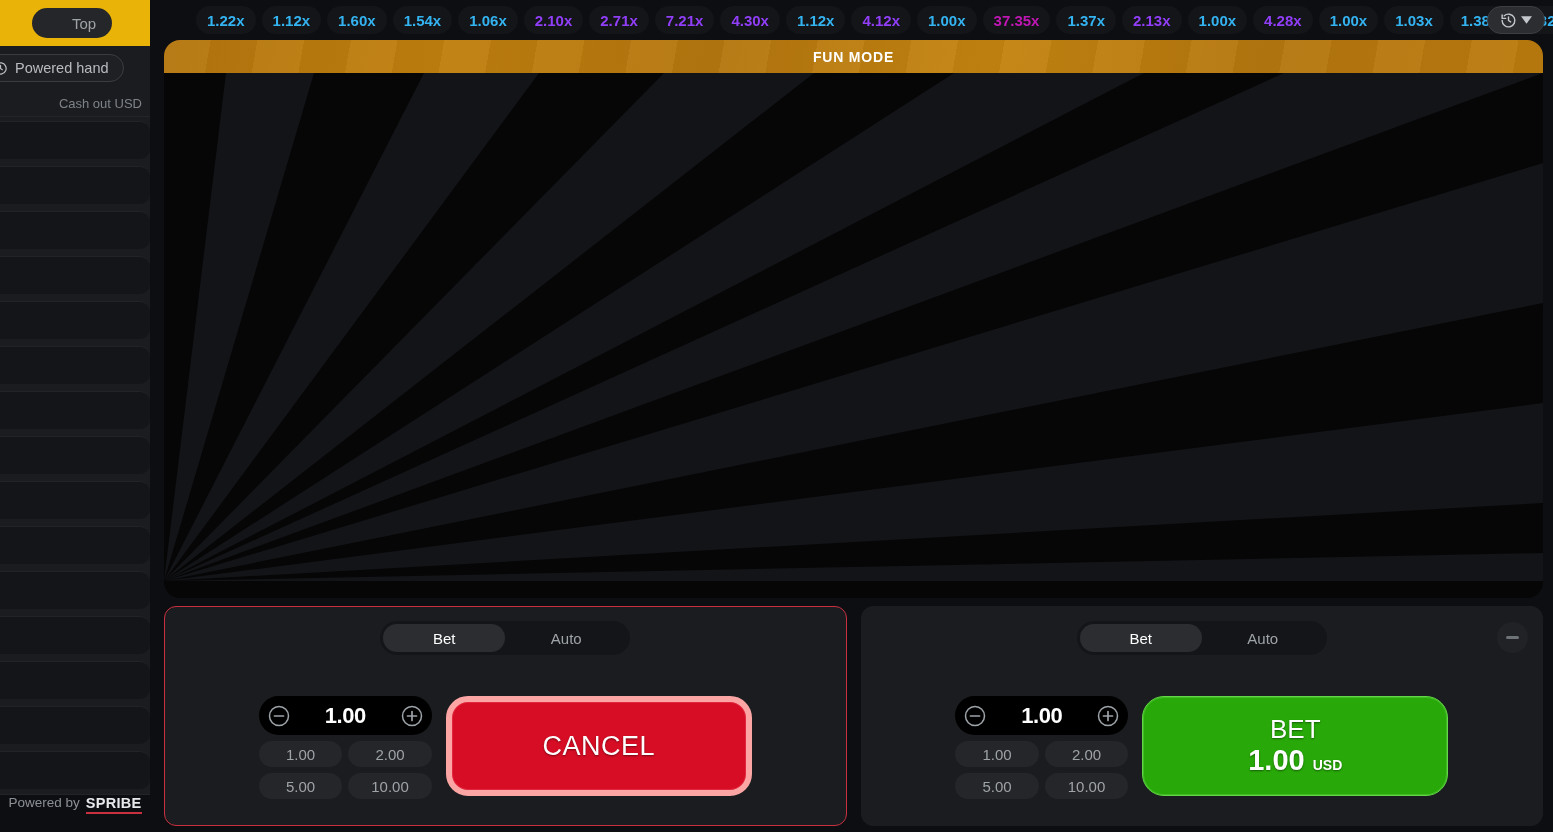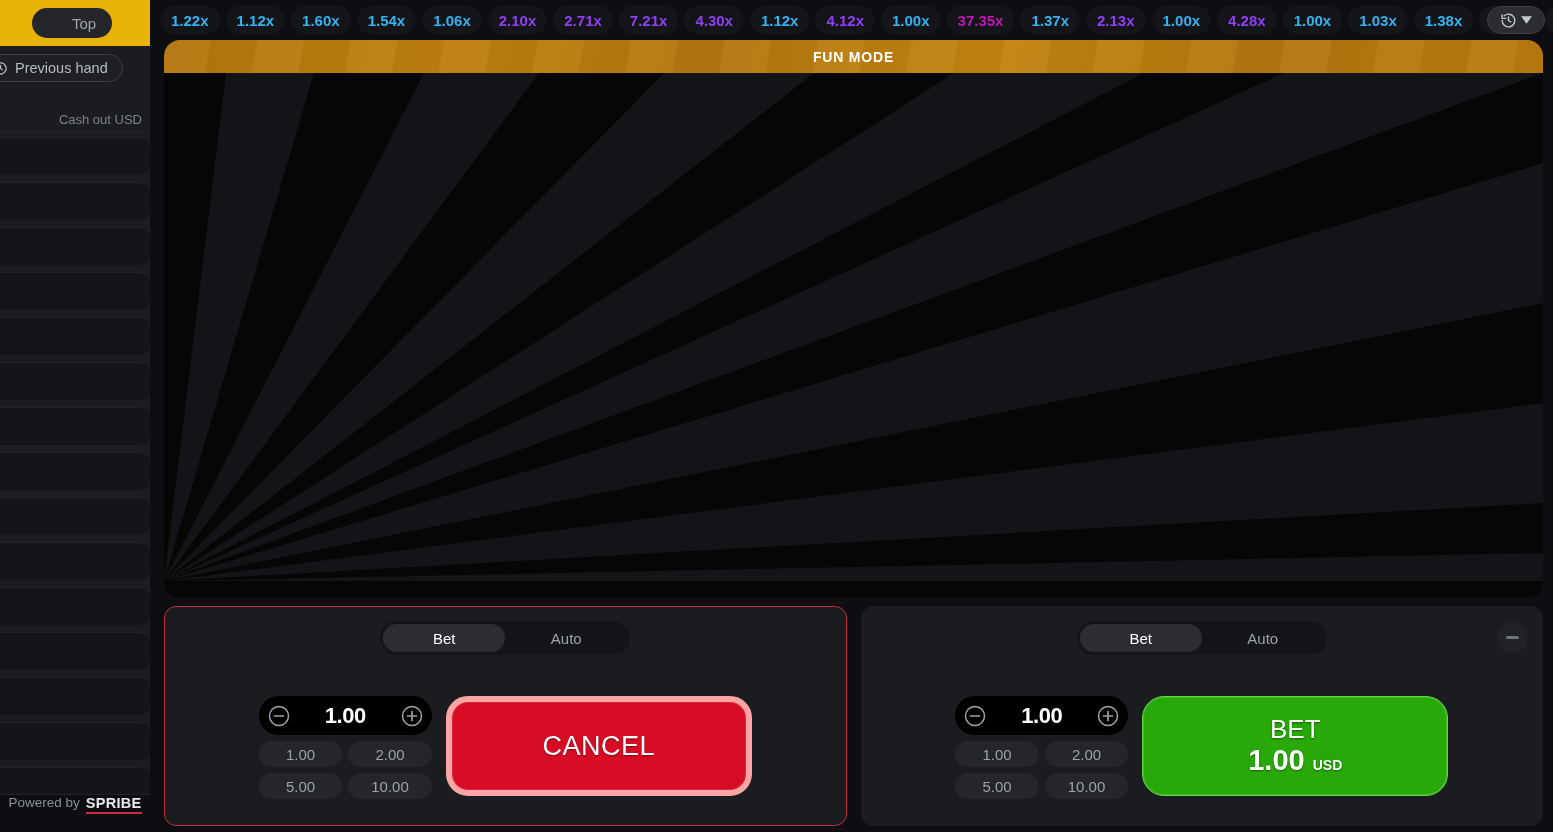--- a/index.html
+++ b/index.html
@@ -56,21 +56,20 @@
     cursor: pointer;
   }
   .clock-ico { width: 15px; height: 15px; flex: 0 0 15px; display:block; }
   .sb-colhead {
     height: 27px; flex: 0 0 27px;
     display: flex; align-items: center; justify-content: flex-end;
     padding-right: 8px;
     color: #7e838a; font-size: 13px;
     background: #1b1c1f;
     border-bottom: 1px solid #232428;
-    margin-top: 16px;
   }
   .sb-rows { flex: 1 1 auto; overflow: hidden; padding-top: 4px; background:#1b1c1f; }
   .sb-row {
     margin-left: -18px;
     height: 38px;
     margin-bottom: 7px;
     border-radius: 10px;
     background: #141518;
     border-top: 1px solid #222327;
   }
@@ -94,20 +93,21 @@
 
   
   .histbar {
     height: 40px; flex: 0 0 40px;
     display: flex; align-items: center;
     gap: 6px;
     padding: 0 12px 0 10px;
     overflow: hidden;
     position: relative;
     background: #0d0e11;
+    margin-left: 36px;
   }
   .chip {
     flex: 0 0 auto;
     height: 28px;
     padding: 0 11px;
     border-radius: 14px;
     background: #141518;
     display: flex; align-items: center; justify-content: center;
     font-size: 15px; font-weight: bold;
     cursor: pointer;
@@ -272,21 +272,21 @@
 
     <div class="sb-prevhand-wrap">
       <div class="sb-prevhand">
         <span class="clock-ico">
           <svg viewBox="0 0 24 24" width="15" height="15" fill="none" stroke="#b7bbc0" stroke-width="2" stroke-linecap="round" stroke-linejoin="round">
             <path d="M3 12a9 9 0 1 0 3-6.7"></path>
               <polyline points="3 4 3 9 8 9"></polyline>
               <polyline points="12 7 12 12 15 14"></polyline>
           </svg>
         </span>
-        <span>Previous hand</span>
+        <span>Powered hand</span>
       </div>
     </div>
 
     <div class="sb-colhead">Cash out USD</div>
 
     <div class="sb-rows" id="sb-rows">
         <div class="sb-row"></div>
         <div class="sb-row"></div>
         <div class="sb-row"></div>
         <div class="sb-row"></div>

